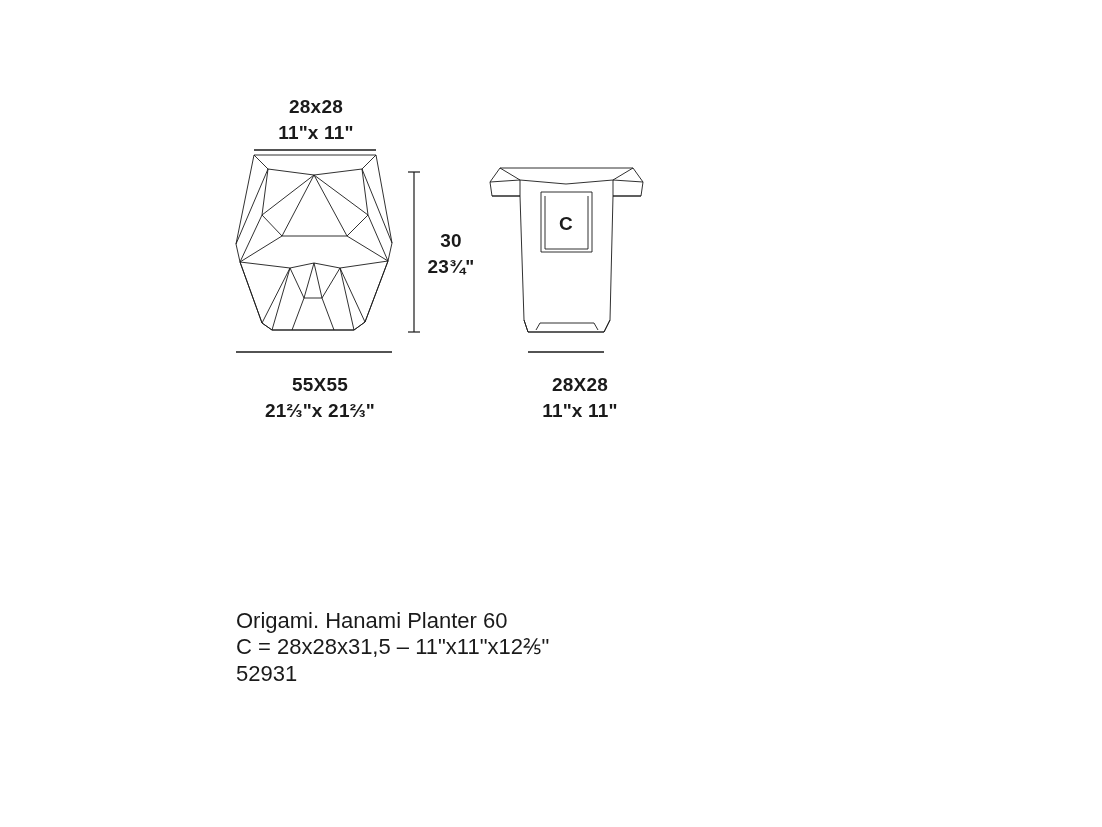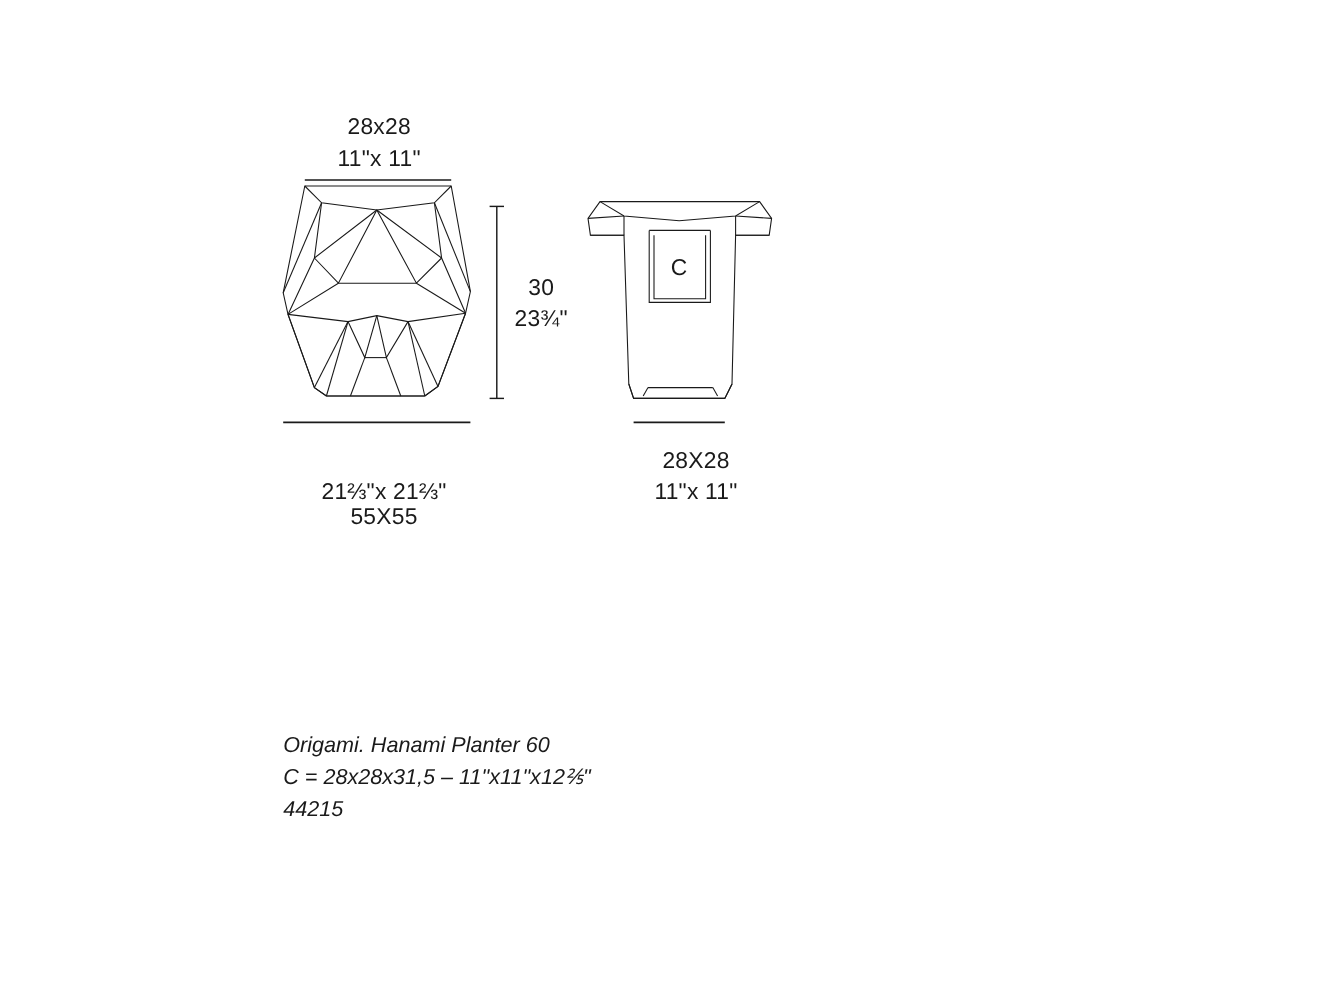--- a/index.html
+++ b/index.html
@@ -25,29 +25,29 @@
     position: absolute;
     font-size: 19px;
     line-height: 26px;
     color: #1a1a1a;
     white-space: pre;
     letter-spacing: 0.2px;
   }
   .label.center {
     text-align: right;
     transform: translateX(-50%);
+    font-weight: bold;
   }
   .spec-block {
     position: absolute;
     left: 236px;
     top: 608px;
-    font-size: 18px;
+    font-size: 22px;
     line-height: 26.4px;
     color: #1a1a1a;
-    font-style: italic;
   }
   .spec-line {
     white-space: pre;
   }
   svg.drawing {
     position: absolute;
     left: 0;
     top: 0;
     width: 1102px;
     height: 827px;
@@ -127,30 +127,30 @@
       <path d="M 594 323 L 598 330"></path>
       <path d="M 528 332 L 604 332"></path>
 
       <line x1="528" y1="352" x2="604" y2="352" stroke-width="1.6"></line>
     </g>
   </svg>
 
   <div class="label center" style="left:316px; top:94px;">28x28</div>
   <div class="label center" style="left:316px; top:120px;">11"x 11"</div>
 
-  <div class="label center" style="left:320px; top:372px;margin-top:47px;">55X55</div>
+  <div class="label center" style="left:320px; top:372px;">55X55</div>
   <div class="label center" style="left:320px; top:398px;">21⅔"x 21⅔"</div>
 
   <div class="label center" style="left:451px; top:228px;">30</div>
   <div class="label center" style="left:451px; top:254px;">23¾"</div>
 
   <div class="label center" style="left:566px; top:211px;">C</div>
 
   <div class="label center" style="left:580px; top:372px;">28X28</div>
   <div class="label center" style="left:580px; top:398px;">11"x 11"</div>
 
   <div class="spec-block">
     <div class="spec-line">Origami. Hanami Planter 60</div>
     <div class="spec-line">C = 28x28x31,5 – 11"x11"x12⅖"</div>
-    <div class="spec-line">44215</div>
+    <div class="spec-line">52931</div>
   </div>
 
 </div>
 
 </body></html>

